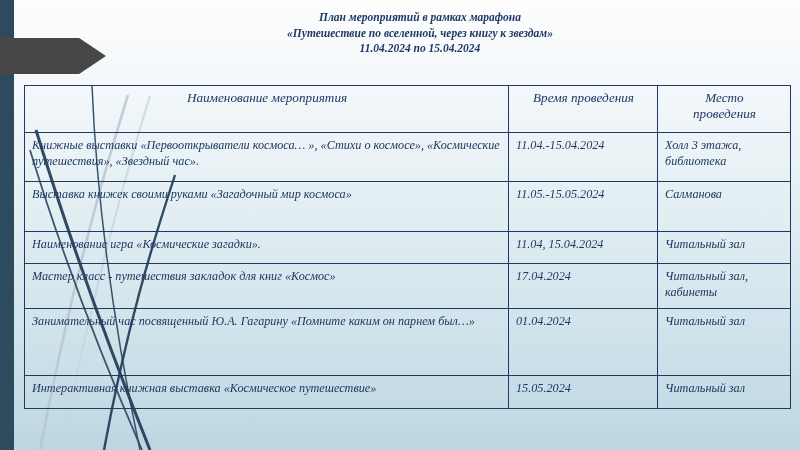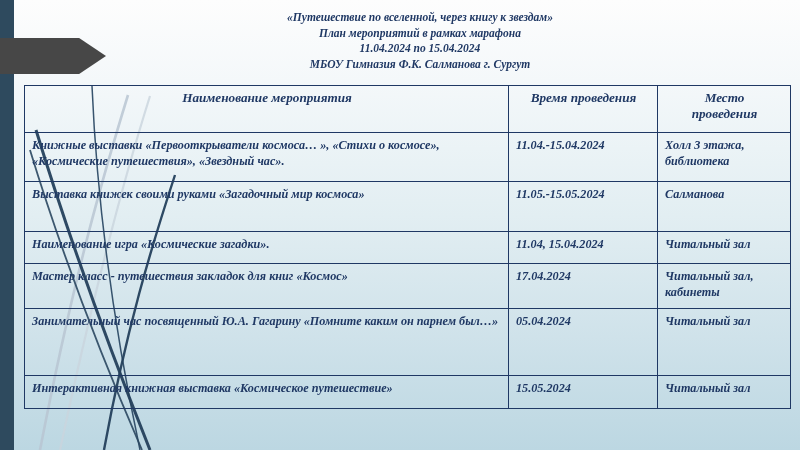--- a/index.html
+++ b/index.html
@@ -79,21 +79,21 @@
     z-index: 3;
   }
   table.plan {
     width: 766px;
     border-collapse: collapse;
     table-layout: fixed;
   }
   table.plan td, table.plan th {
     border: 1.3px solid #1f3864;
     color: #1f3864;
-    font-weight: bold;
+    font-weight: normal;
     font-style: italic;
     font-size: 12.2px;
     line-height: 16px;
     padding: 4px 6px 4px 7px;
     vertical-align: top;
     text-align: left;
     background: transparent;
   }
   table.plan th {
     text-align: center;
@@ -127,24 +127,23 @@
     <path d="M 92 86 C 96 180, 108 300, 140 450" stroke="#2d4b66" stroke-width="1.5" fill="none" opacity="0.95"></path>
     <path d="M 36 130 C 62 215, 98 320, 150 450" stroke="#24405c" stroke-width="3" fill="none" opacity="0.95"></path>
     <path d="M 30 150 C 56 235, 92 335, 142 450" stroke="#2a4761" stroke-width="1.8" fill="none" opacity="0.9"></path>
     <path d="M 175 175 C 152 245, 126 330, 104 450" stroke="#24405c" stroke-width="2.4" fill="none" opacity="0.95"></path>
   </svg>
 
   <div class="left-bar"></div>
   <div class="arrow-banner"></div>
 
   <div class="heading">
+    <span class="hl">План мероприятий в рамках марафона</span>
     <span class="hl">«Путешествие по вселенной, через книгу  к звездам»</span>
-    <span class="hl">План мероприятий в рамках марафона</span>
     <span class="hl">11.04.2024 по 15.04.2024</span>
-    <span class="hl">МБОУ Гимназия Ф.К. Салманова  г. Сургут</span>
   </div>
 
   <div class="tbl-wrap">
     <table class="plan">
       <colgroup>
         <col class="c-name">
           <col class="c-time">
           <col class="c-place">
       </colgroup>
       <thead>
@@ -173,21 +172,21 @@
           <td>11.04, 15.04.2024</td>
           <td class="c-place-cell">Читальный зал</td>
         </tr>
         <tr class="r5">
           <td>Мастер класс - путешествия закладок для книг «Космос»</td>
           <td>17.04.2024</td>
           <td class="c-place-cell">Читальный зал, кабинеты</td>
         </tr>
         <tr class="r6">
           <td>Занимательный час  посвященный Ю.А. Гагарину «Помните каким он парнем был…»</td>
-          <td>05.04.2024</td>
+          <td>01.04.2024</td>
           <td class="c-place-cell">Читальный зал</td>
         </tr>
         <tr class="r7">
           <td>Интерактивная книжная выставка «Космическое путешествие»</td>
           <td>15.05.2024</td>
           <td class="c-place-cell">Читальный зал</td>
         </tr>
       </tbody>
     </table>
   </div>

